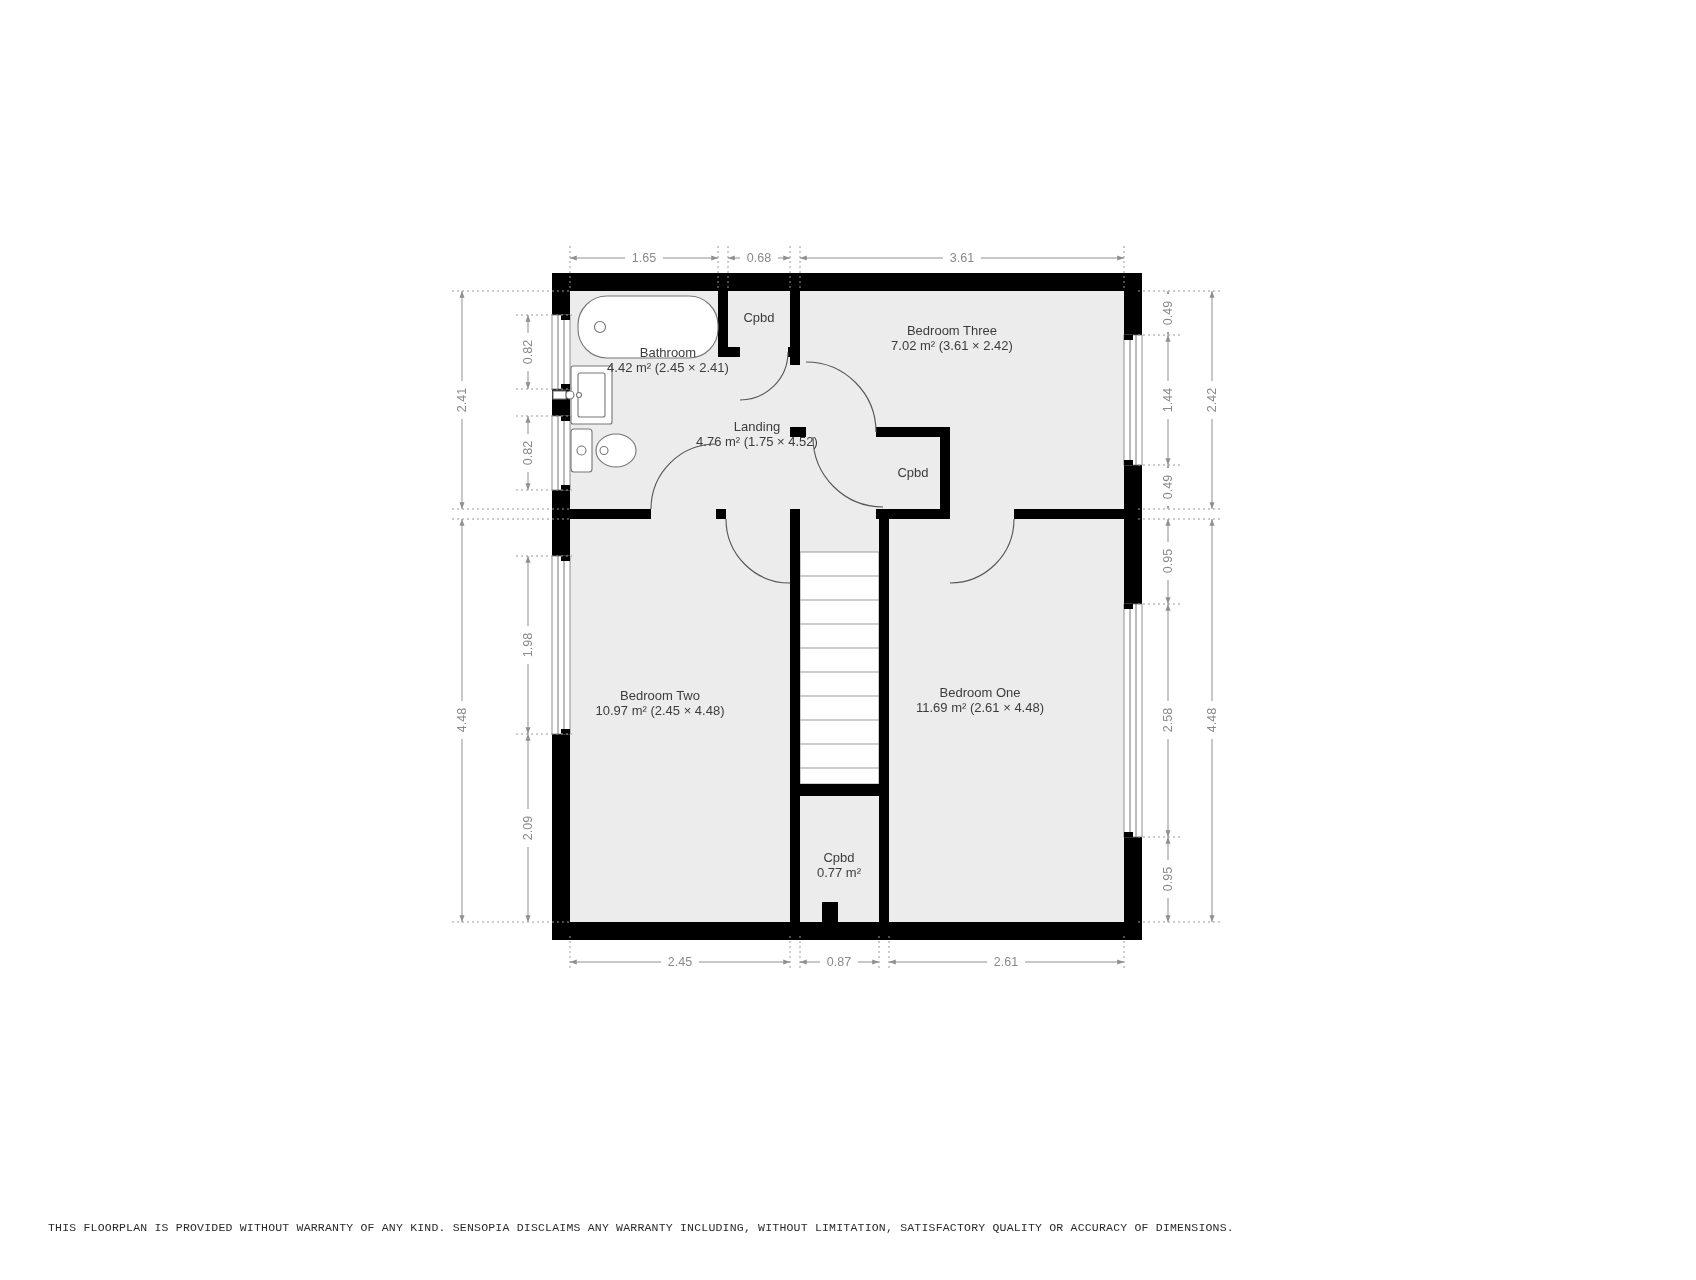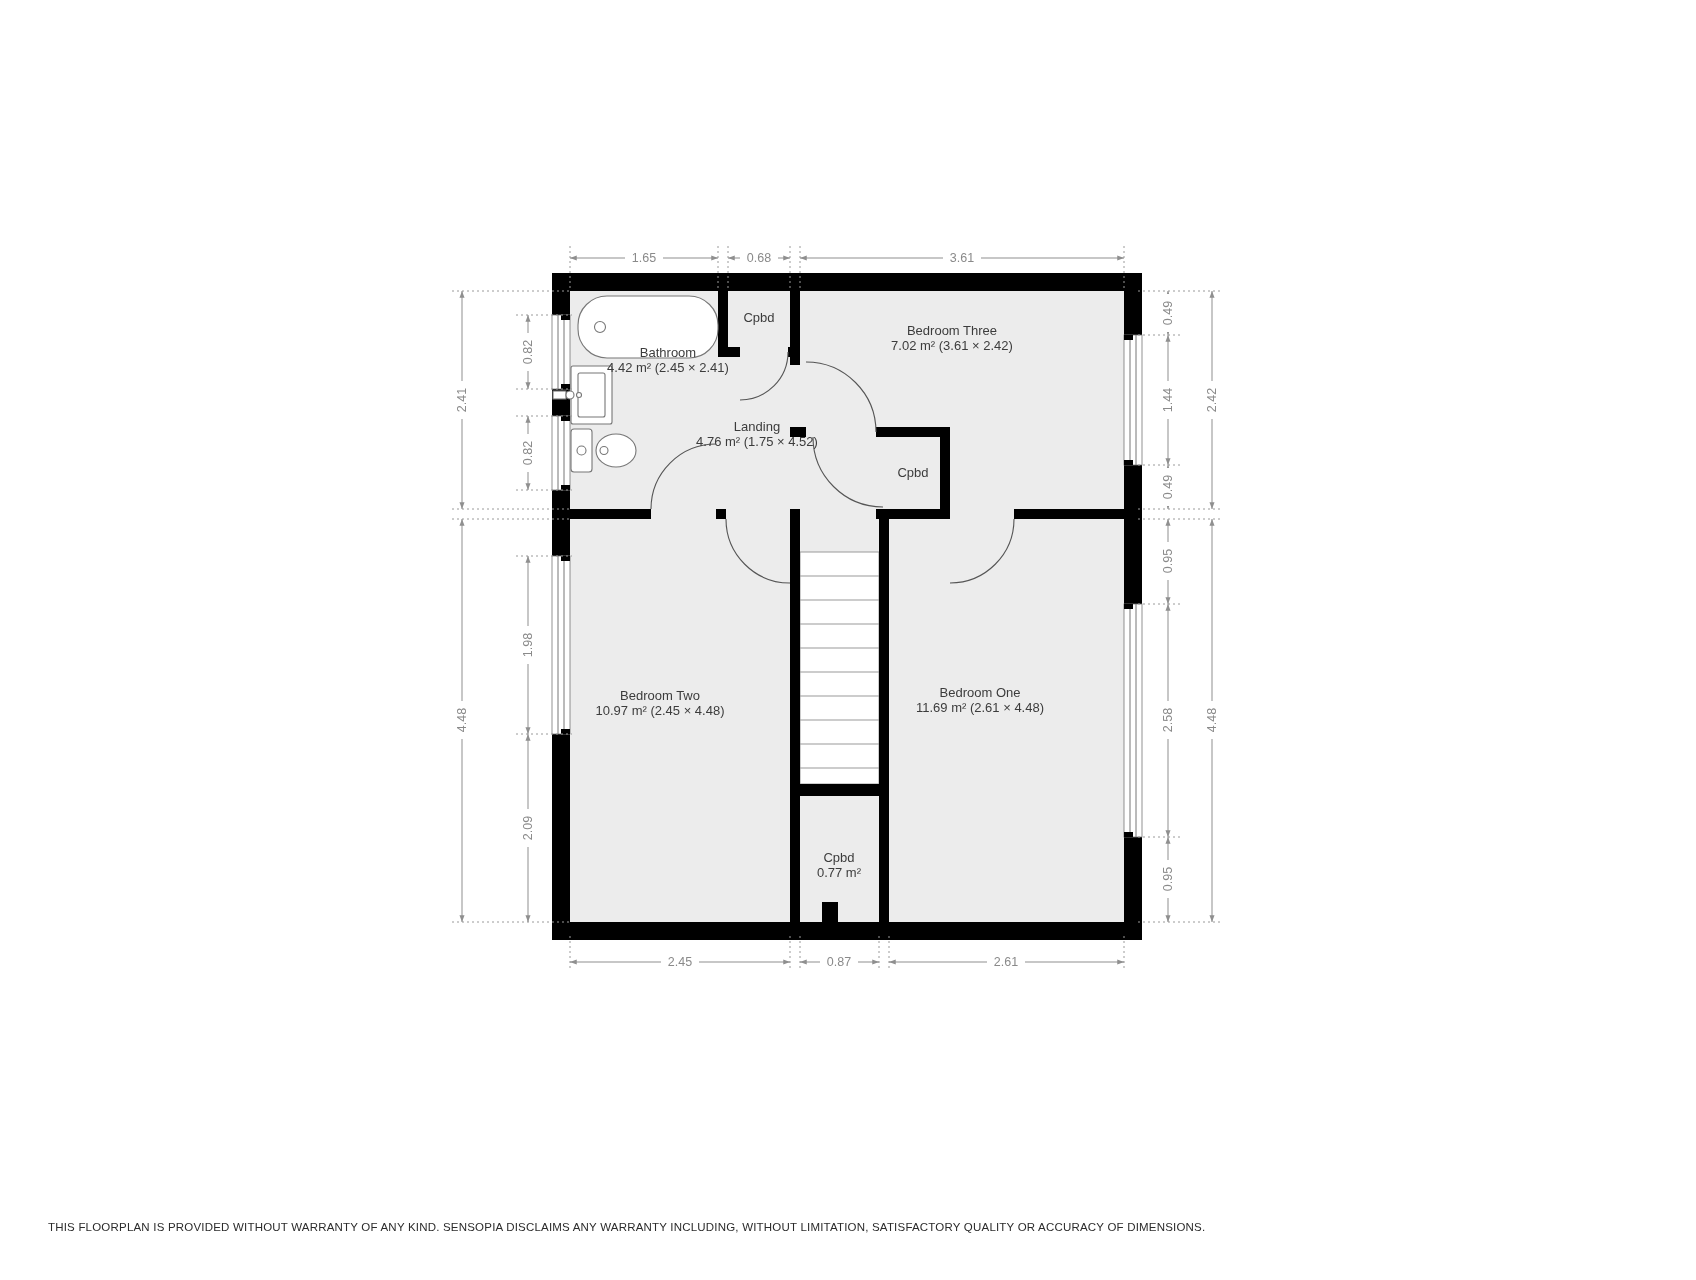--- a/index.html
+++ b/index.html
@@ -1,20 +1,20 @@
 <!DOCTYPE html>
 <html><head>
 <meta charset="utf-8">
 <style>
   html,body{margin:0;padding:0;background:#fff;}
   #page{position:relative;width:1696px;height:1280px;background:#fff;overflow:hidden;
         font-family:"Liberation Sans", sans-serif;text-align:right;}
   #plan-svg{position:absolute;left:0;top:0;}
   #disclaimer{position:absolute;left:48px;top:1221px;font-size:11.5px;color:#2b2b2b;
-              letter-spacing:0.2px;font-family:Liberation Sans, sans-serif;}
+              letter-spacing:0.2px;font-family:Liberation Mono, monospace;}
   .room-label{font-size:13px;fill:#3c3c3c;}
   .dim-label{font-size:12.5px;fill:#8a8a8a;}
 </style>
 </head>
 <body>
 
 <div id="page">
 <svg id="plan-svg" width="1696" height="1280" viewBox="0 0 1696 1280">
   <defs>
     <marker id="arw" viewBox="0 0 10 10" refX="9" refY="5" markerWidth="7.5" markerHeight="7.5" orient="auto-start-reverse">

